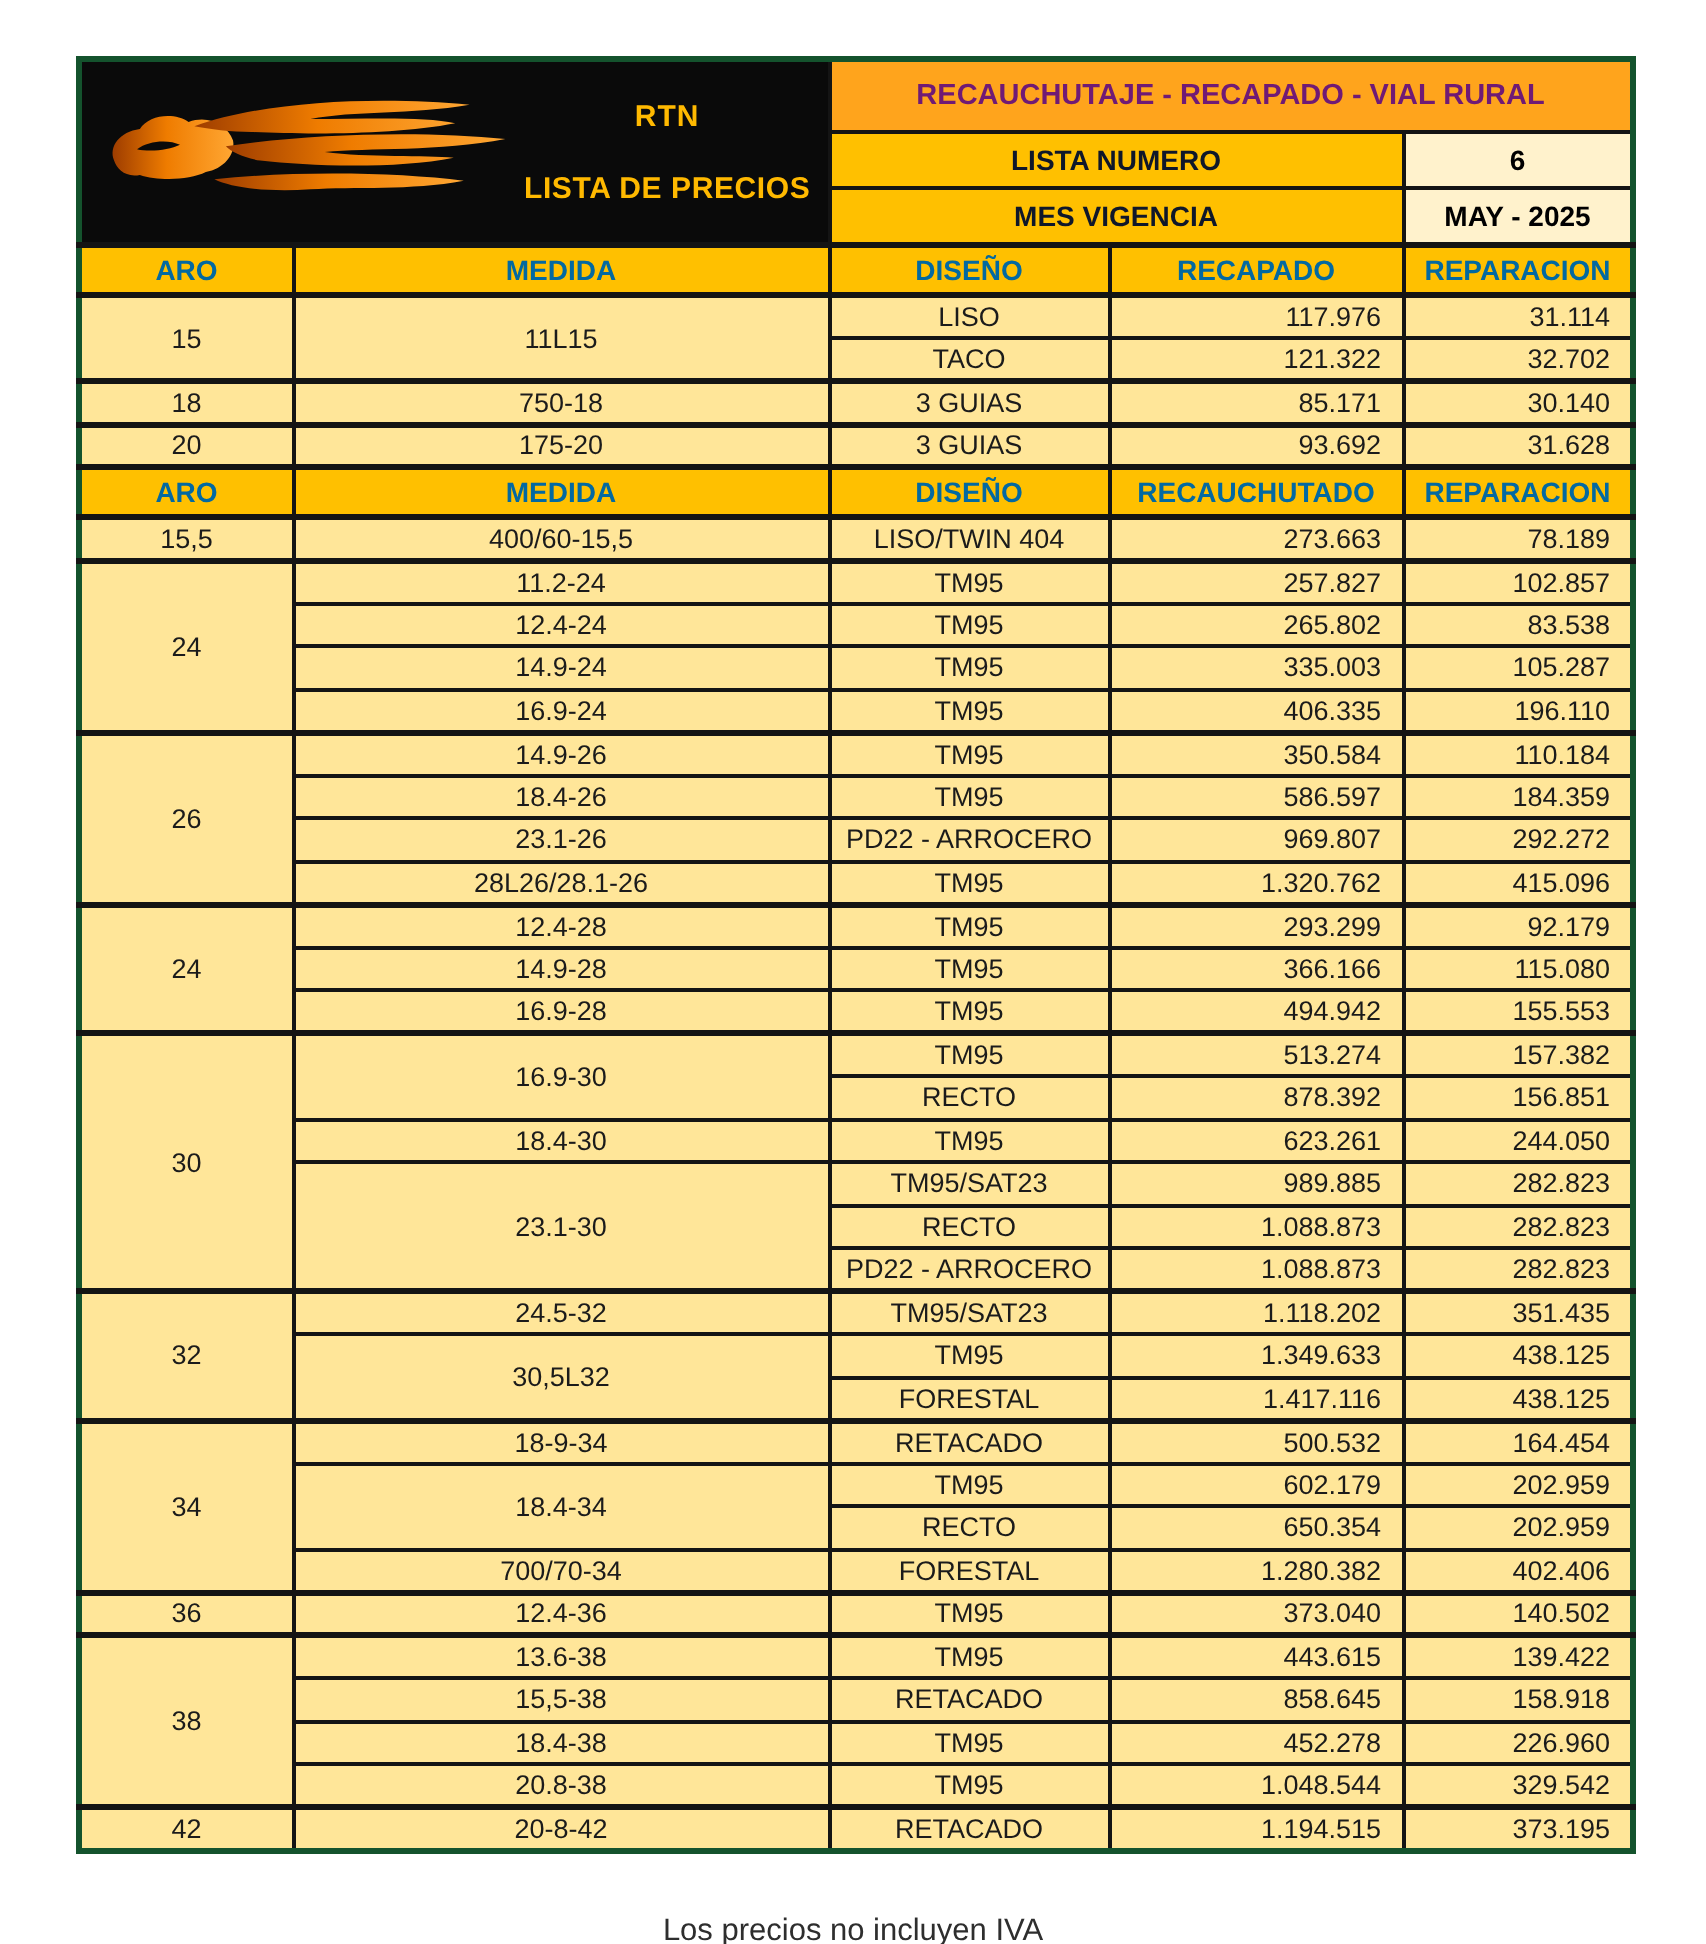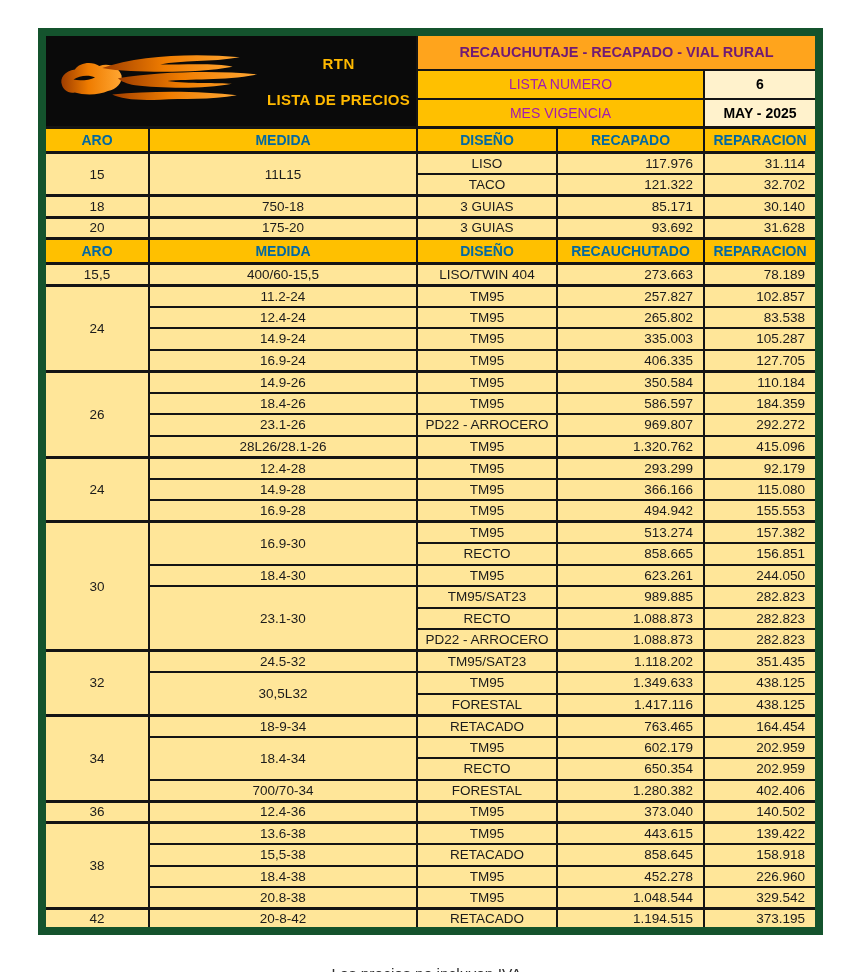--- a/index.html
+++ b/index.html
@@ -3,33 +3,33 @@
 <meta charset="utf-8">
 <style>
   :root{
     --c-banner:#FFA41C; --c-gold:#FFC000; --c-pale:#FFF2CC; --c-row:#FFE699;
     --c-panel:#0A0A0A; --c-brand_text:#FFB900; --c-border:#141414;
   }
   *{box-sizing:border-box;}
   html,body{margin:0;padding:0;background:#ffffff;}
   body{font-family:"Liberation Sans",sans-serif;color:#1b1b1b;}
   .page{width:853px;padding:28px 38px 0;}
-  table.tbl{border-collapse:collapse;width:777px;table-layout:fixed;border:8px solid #14532d;}
+  table.tbl{border-collapse:collapse;width:777px;table-layout:fixed;border:3px solid #14532d;}
   th,td{border:2px solid var(--c-border);padding:1px 6px;overflow:hidden;white-space:nowrap;}
   
   td.black-cell{background:var(--c-panel);padding:4px 10px 4px 6px;}
   .brand-wrap{display:flex;align-items:center;height:82px;}
   .brand-logo{flex:0 0 215px;}
   .brand-text{flex:1;display:flex;flex-direction:column;justify-content:space-around;height:72px;
     text-align:center;color:var(--c-brand_text);font-weight:700;}
   .brand-name{font-size:15px;letter-spacing:.5px;}
   .brand-subtitle{font-size:15px;letter-spacing:.3px;}
   td.banner{background:var(--c-banner);text-align:center;font-weight:700;font-size:14.5px;height:30px;color:#701a75;}
   tr.r-info{height:23px;}
-  td.gold{background:var(--c-gold);text-align:center;font-weight:400;font-size:14px;color:#a21caf;}
+  td.gold{background:var(--c-gold);text-align:center;font-weight:700;font-size:14px;color:#0f172a;}
   td.pale{background:var(--c-pale);text-align:center;font-weight:700;font-size:14px;color:#000;}
   
   tr.r-cols{height:25px;}
   th.colhead{background:var(--c-gold);font-weight:700;font-size:14px;color:#0369a1;
     border-top-width:3px;border-bottom-width:3px;}
   
   tr.data-row{height:21.5px;}
   tr.data-row td{background:var(--c-row);font-size:13.5px;}
   td.c-aro,td.c-medida,td.c-diseno{text-align:center;}
   td.c-precio,td.c-rep{text-align:right;padding-right:10px;}
@@ -148,21 +148,21 @@
         <tr class="data-row medida-start">
           <td class="c-medida" rowspan="1">14.9-24</td>
           <td class="c-diseno">TM95</td>
           <td class="c-precio">335.003</td>
           <td class="c-rep">105.287</td>
         </tr>
         <tr class="data-row medida-start">
           <td class="c-medida" rowspan="1">16.9-24</td>
           <td class="c-diseno">TM95</td>
           <td class="c-precio">406.335</td>
-          <td class="c-rep">127.705</td>
+          <td class="c-rep">196.110</td>
         </tr>
         <tr class="data-row group-start">
           <td class="c-aro" rowspan="4">26</td>
           <td class="c-medida" rowspan="1">14.9-26</td>
           <td class="c-diseno">TM95</td>
           <td class="c-precio">350.584</td>
           <td class="c-rep">110.184</td>
         </tr>
         <tr class="data-row medida-start">
           <td class="c-medida" rowspan="1">18.4-26</td>
@@ -203,21 +203,21 @@
         </tr>
         <tr class="data-row group-start">
           <td class="c-aro" rowspan="6">30</td>
           <td class="c-medida" rowspan="2">16.9-30</td>
           <td class="c-diseno">TM95</td>
           <td class="c-precio">513.274</td>
           <td class="c-rep">157.382</td>
         </tr>
         <tr class="data-row design-cont">
           <td class="c-diseno">RECTO</td>
-          <td class="c-precio">858.665</td>
+          <td class="c-precio">878.392</td>
           <td class="c-rep">156.851</td>
         </tr>
         <tr class="data-row medida-start">
           <td class="c-medida" rowspan="1">18.4-30</td>
           <td class="c-diseno">TM95</td>
           <td class="c-precio">623.261</td>
           <td class="c-rep">244.050</td>
         </tr>
         <tr class="data-row medida-start">
           <td class="c-medida" rowspan="3">23.1-30</td>
@@ -250,21 +250,21 @@
         </tr>
         <tr class="data-row design-cont">
           <td class="c-diseno">FORESTAL</td>
           <td class="c-precio">1.417.116</td>
           <td class="c-rep">438.125</td>
         </tr>
         <tr class="data-row group-start">
           <td class="c-aro" rowspan="4">34</td>
           <td class="c-medida" rowspan="1">18-9-34</td>
           <td class="c-diseno">RETACADO</td>
-          <td class="c-precio">763.465</td>
+          <td class="c-precio">500.532</td>
           <td class="c-rep">164.454</td>
         </tr>
         <tr class="data-row medida-start">
           <td class="c-medida" rowspan="2">18.4-34</td>
           <td class="c-diseno">TM95</td>
           <td class="c-precio">602.179</td>
           <td class="c-rep">202.959</td>
         </tr>
         <tr class="data-row design-cont">
           <td class="c-diseno">RECTO</td>

